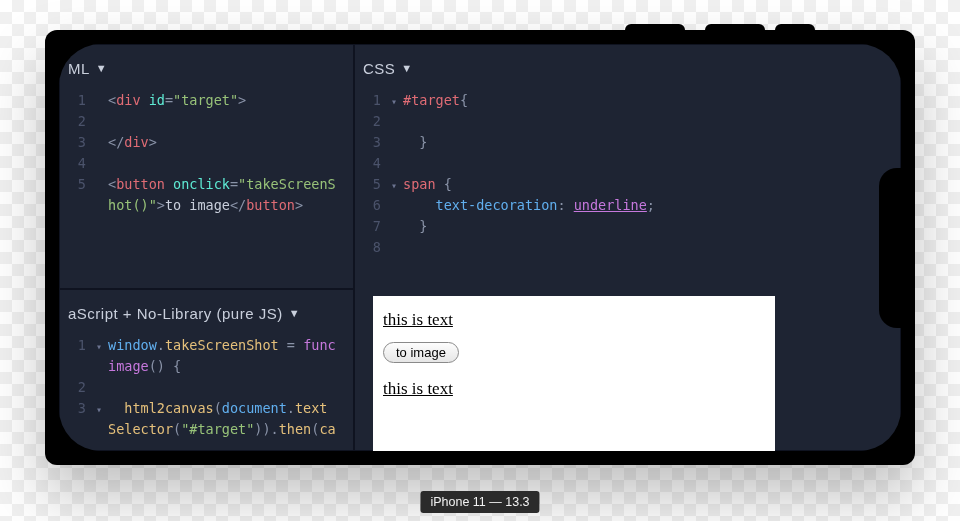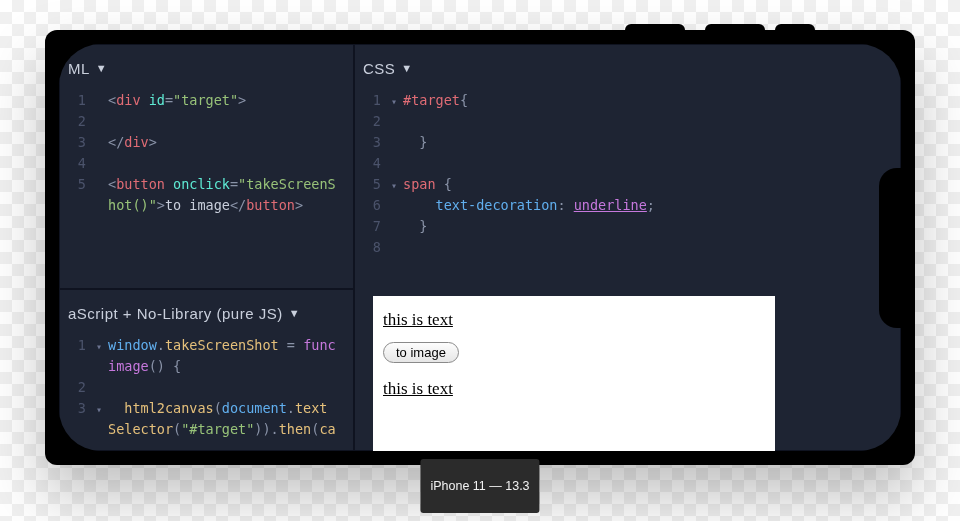--- a/index.html
+++ b/index.html
@@ -158,21 +158,21 @@
 
   
   .label {
     position: absolute;
     bottom: 8px;
     left: 50%;
     transform: translateX(-50%);
     background: #2b2b2b;
     color: #f2f2f2;
     font-size: 12.5px;
-    padding: 20px 10px;
+    padding: 4px 10px;
     border-radius: 3px;
     font-family: -apple-system, sans-serif;
     margin-top: 12px;
   }
 </style>
 </head>
 <body>
 
 <div class="device">
   <div class="btn-top btn1"></div>

